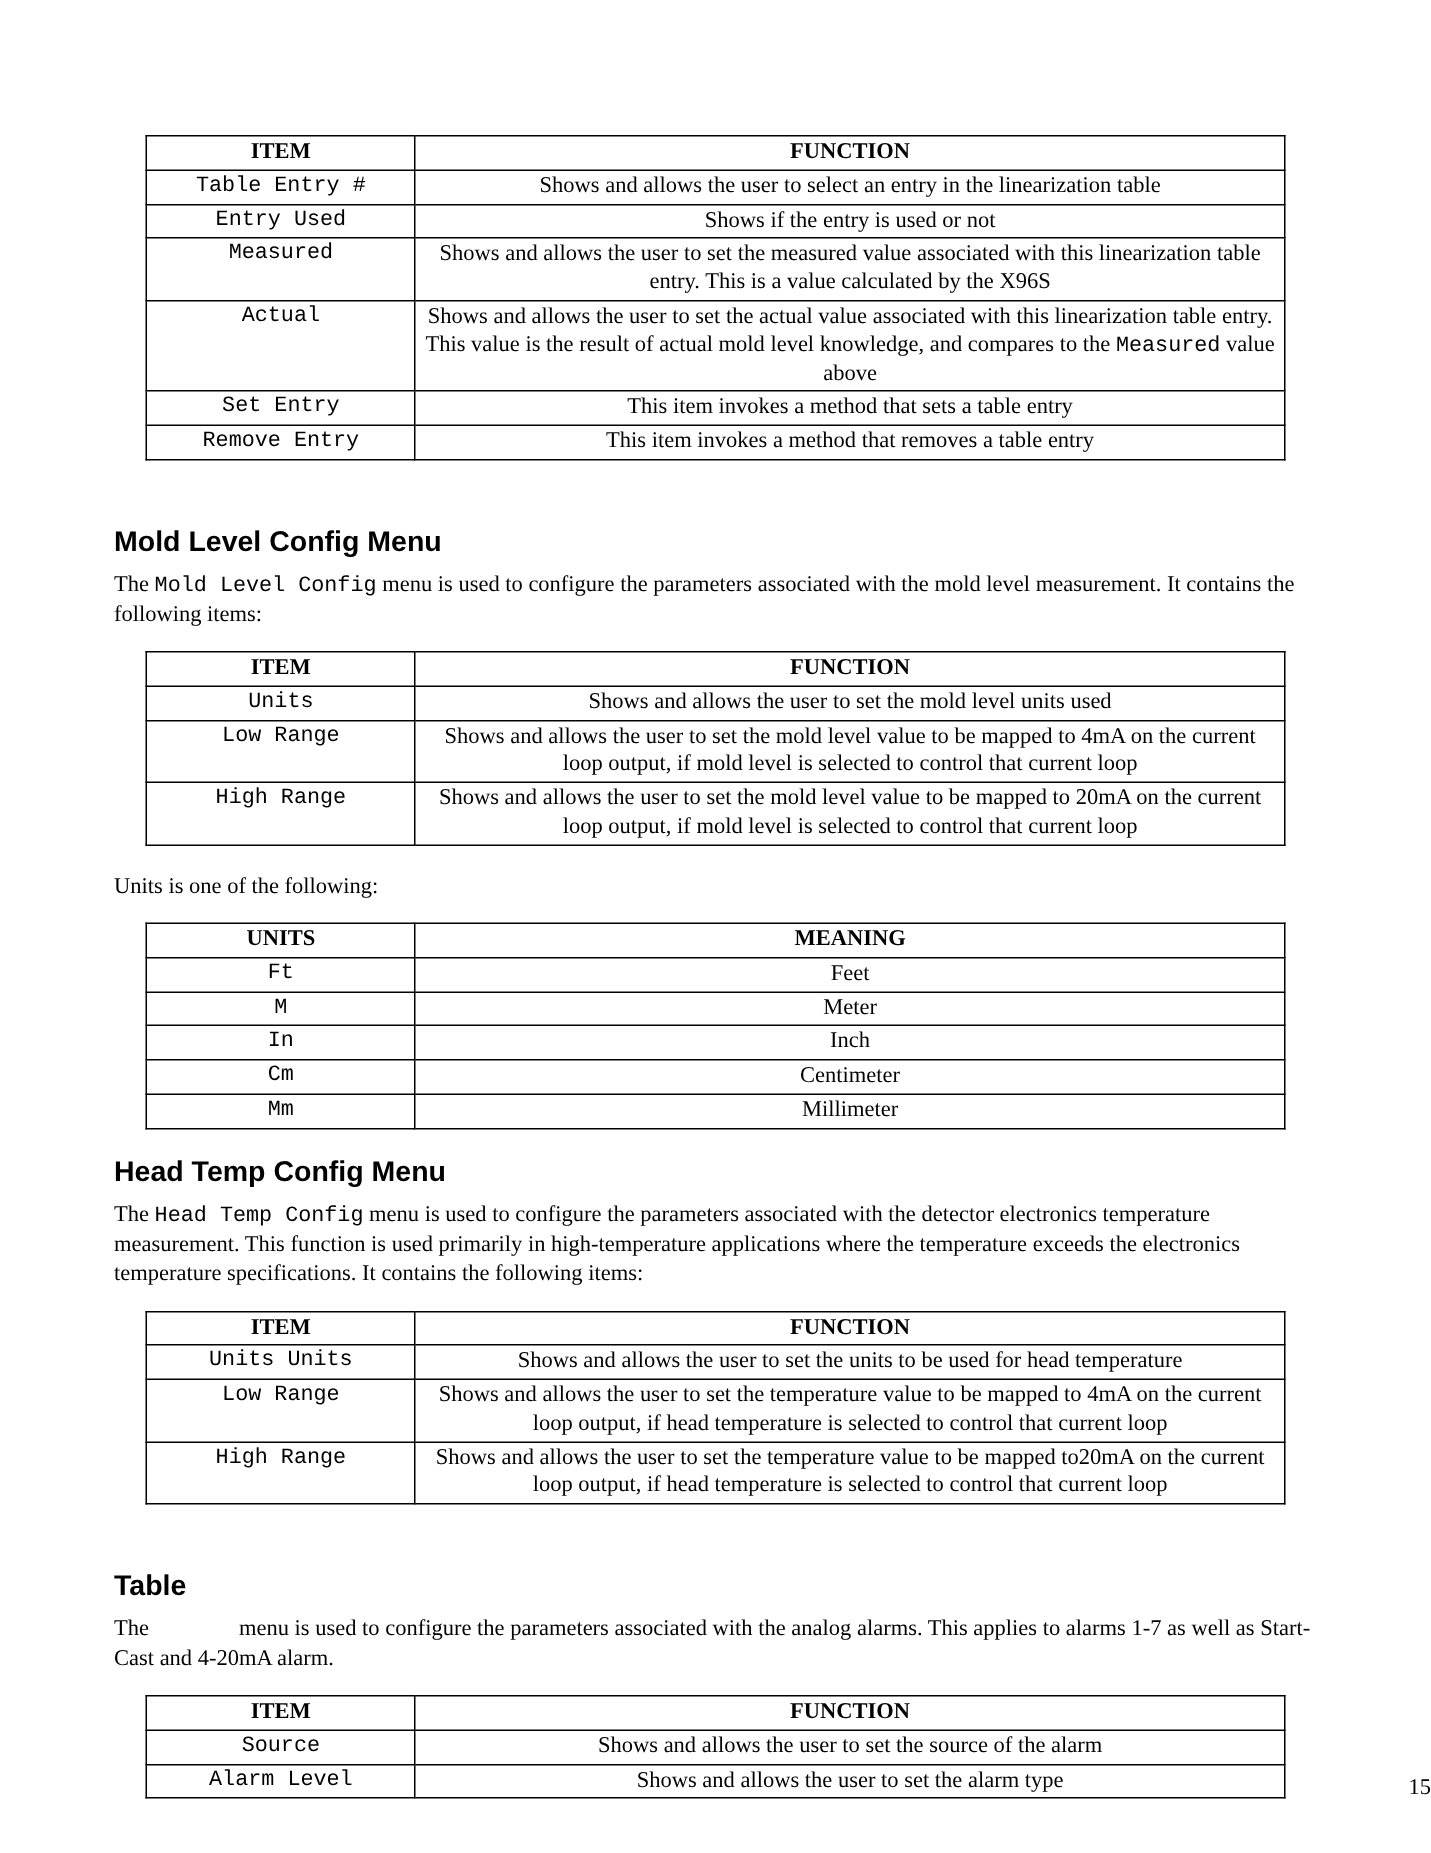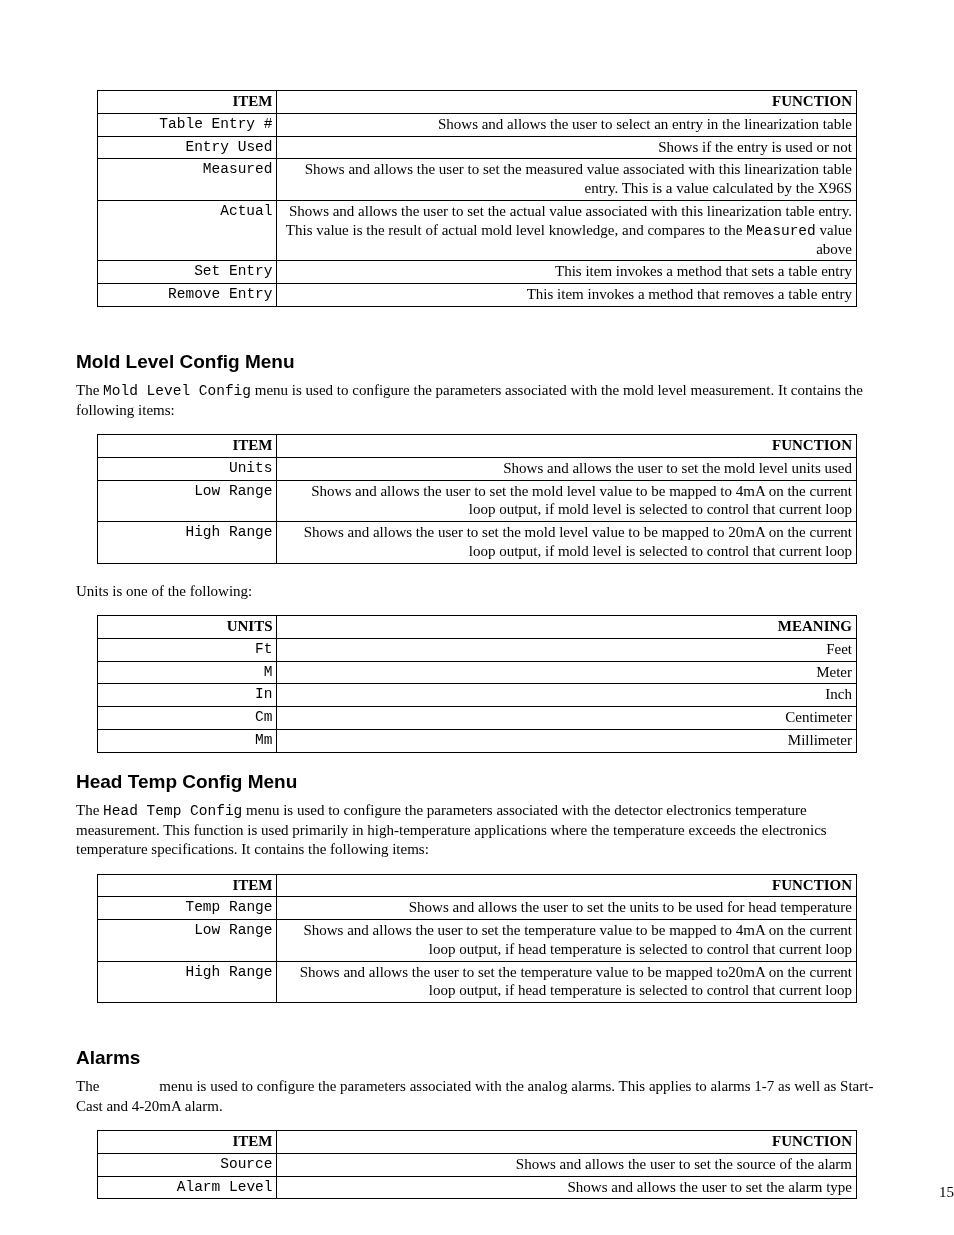--- a/index.html
+++ b/index.html
@@ -21,21 +21,21 @@
     table.doc-table {
       border-collapse: collapse;
       width: 760px;
       margin: 0 auto 18px auto;
       font-size: 15px;
     }
     table.doc-table td, table.doc-table th {
       border: 1px solid #000;
       padding: 1px 4px 2px 4px;
       vertical-align: top;
-      text-align: right;
+      text-align: center;
       font-weight: normal;
       line-height: 1.25;
     }
     table.doc-table th.head {
       font-weight: bold;
     }
     .col-item {
       width: 175px;
     }
     .col-func {
@@ -171,35 +171,35 @@
     <span>The </span><span class="mono">Head Temp Config</span><span> menu is used to configure the parameters associated with the detector electronics temperature measurement. This function is used primarily in high-temperature applications where the temperature exceeds the electronics temperature specifications.  It contains the following items:</span>
   </p>
 
   <table class="doc-table">
     <tbody>
         <tr>
       <th class="head col-item">ITEM</th>
       <th class="head col-func">FUNCTION</th>
     </tr>
     <tr>
-      <td class="mono">Temp Range</td>
+      <td class="mono">Units Units</td>
       <td>Shows and allows the user to set the units to be used for head temperature</td>
     </tr>
     <tr>
       <td class="mono">Low Range</td>
       <td>Shows and allows the user to set the temperature value to be mapped to 4mA on the current loop output, if head temperature is selected to control that current loop</td>
     </tr>
     <tr>
       <td class="mono">High Range</td>
       <td>Shows and allows the user to set the temperature value to be mapped to20mA on the current loop output, if head temperature is selected to control that current loop</td>
     </tr>
   </tbody>
     </table>
 
-  <h2 class="section">Alarms</h2>
+  <h2 class="section">Table</h2>
   <p class="body">
     <span>The </span><span style="white-space:pre">               </span><span>menu is used to configure the parameters associated with the analog alarms. This applies to alarms 1-7 as well as Start-Cast and 4-20mA alarm.</span>
   </p>
 
   <table class="doc-table">
     <tbody>
         <tr>
       <th class="head col-item">ITEM</th>
       <th class="head col-func">FUNCTION</th>
     </tr>

